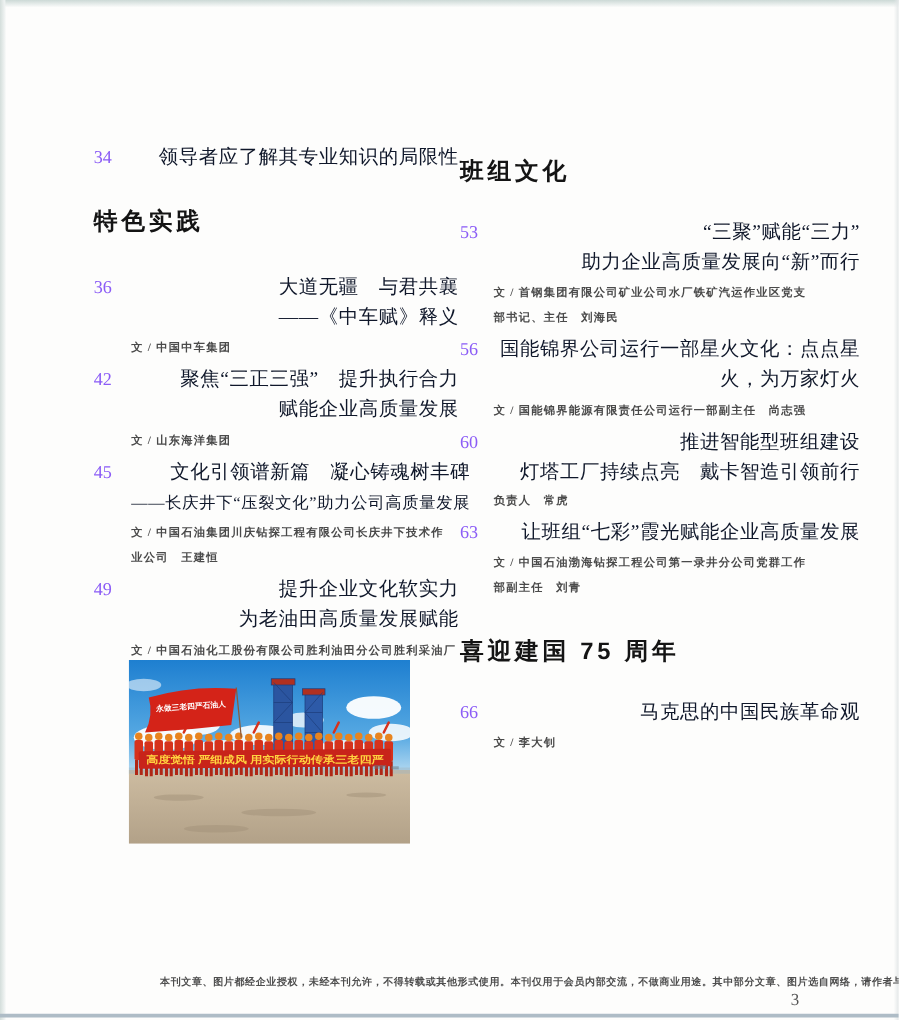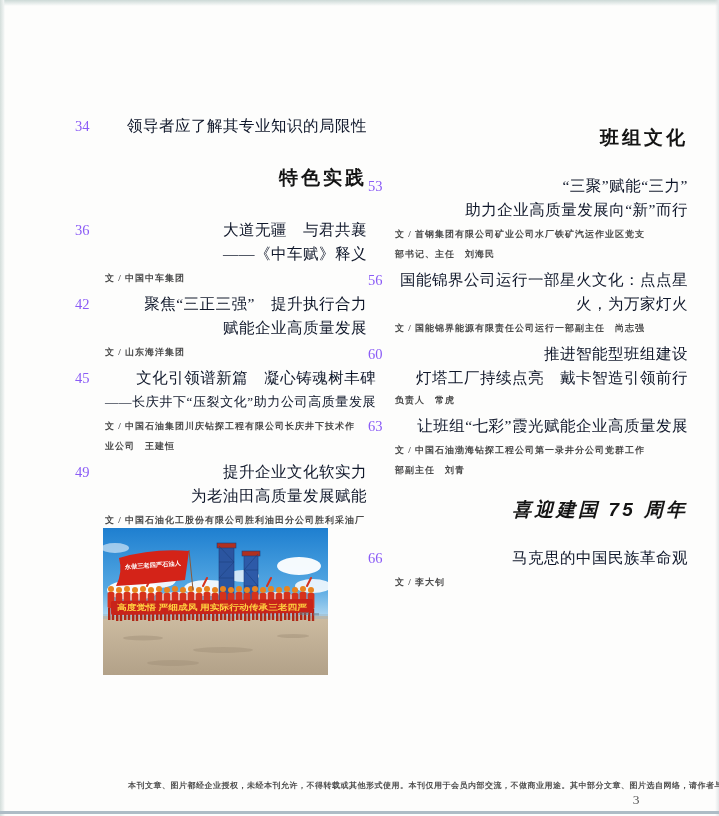--- a/index.html
+++ b/index.html
@@ -18,25 +18,25 @@
   .edge-bottom{position:absolute;left:0;top:811px;width:719px;height:3px;
     background:#aebcc6;}
 
   .col{position:absolute;}
   .col-left{left:75px;top:114px;width:292px;}
   .col-right{left:368px;top:126px;width:320px;}
 
   .sec-header{
     font-family:"Liberation Sans","DejaVu Sans",sans-serif;
     font-weight:bold;font-size:19px;line-height:24px;color:#141414;
-    letter-spacing:3px;margin:0;text-align:right;
+    letter-spacing:3px;margin:0;
   }
   .col-left .sec-header{margin-top:28px;}
   .col-right .sec-header.first{margin-top:0;}
-  .col-right .sec-header.second{margin-top:18px;font-style:italic;}
+  .col-right .sec-header.second{margin-top:30px;}
 
   .entry{display:flex;margin:0 0 4px 0;}
   .col-left .entry.after-header{margin-top:28px;}
   .col-right .entry.after-header{margin-top:24px;}
   .num{
     flex:0 0 30px;font-size:14.5px;line-height:24px;color:#8b5cf6;
     font-family:"Liberation Serif","DejaVu Serif",serif;
   }
   .col-right .num{flex:0 0 27px;}
   .etext{flex:1;}

